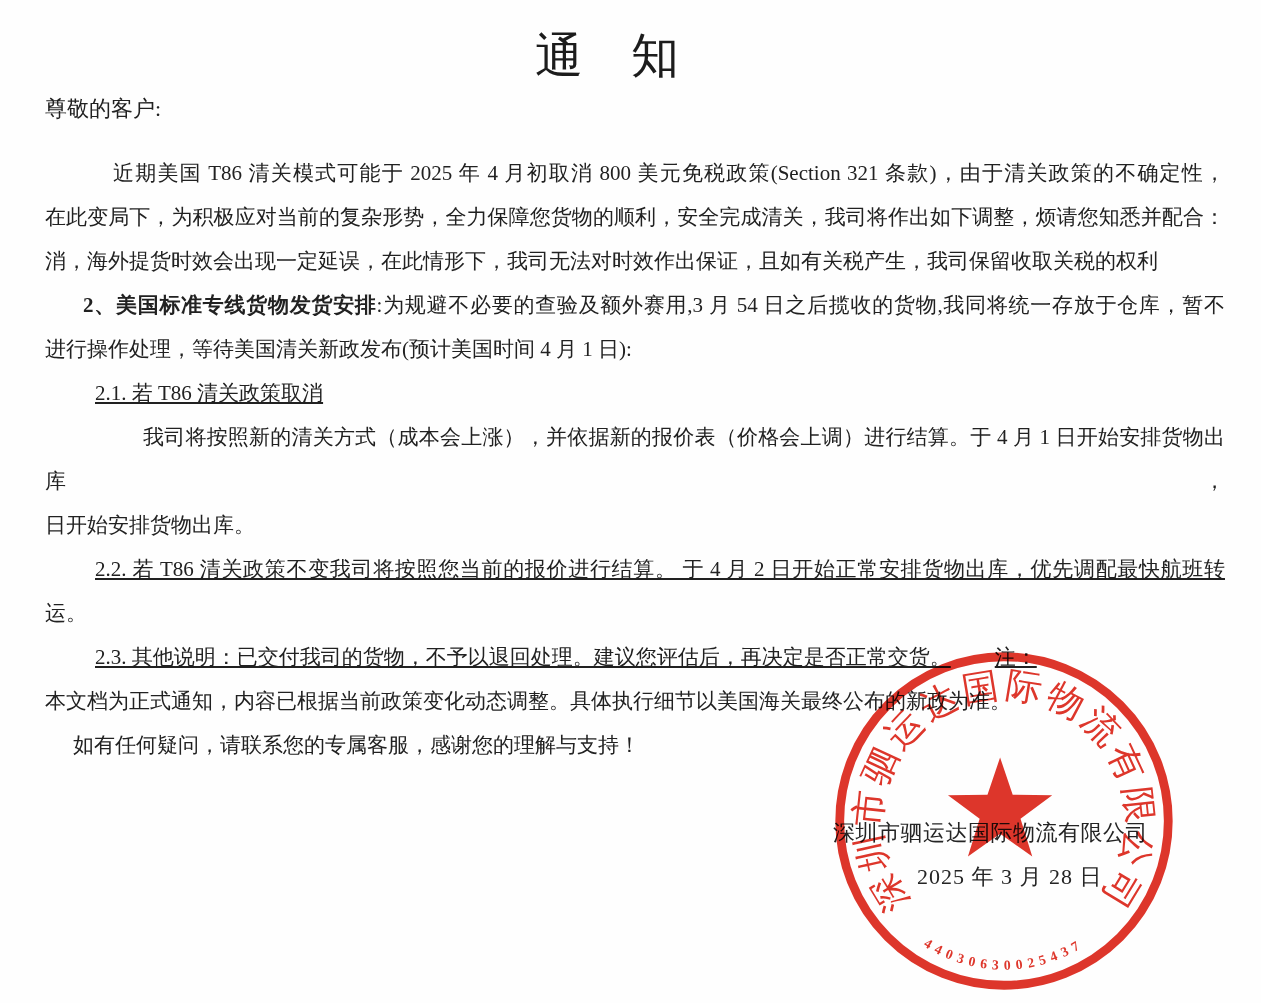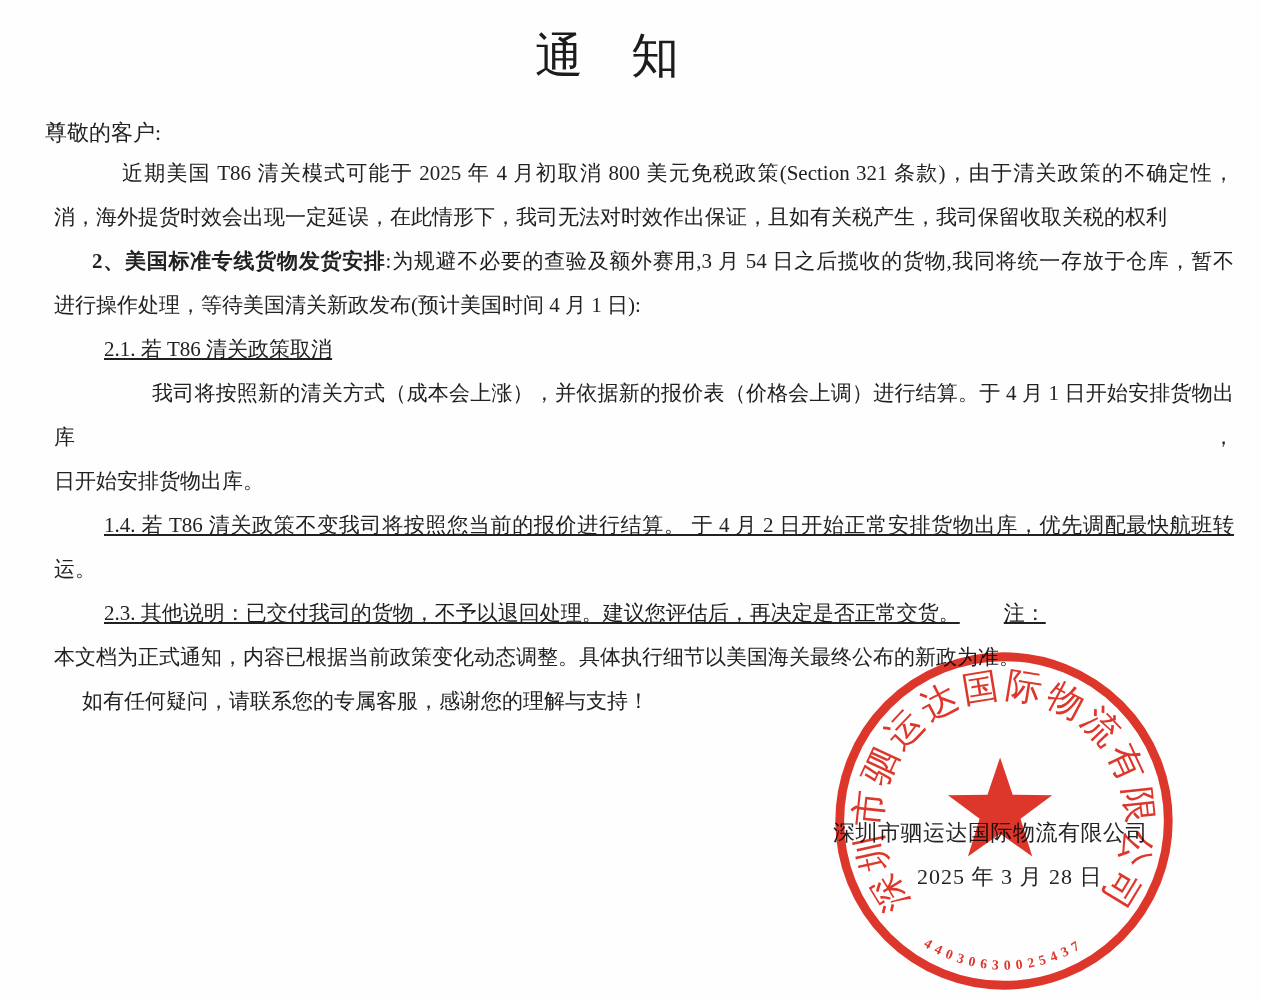--- a/index.html
+++ b/index.html
@@ -11,28 +11,27 @@
     color:#212121;
     overflow:hidden;
   }
   .title {
     position:absolute; top:24px; left:0; width:1214px;
     text-align:center;
     font-size:48px; font-weight:400;
     color:#1c1c1c;
   }
   .salutation {
-    position:absolute; left:45px; top:118px;
+    position:absolute; left:45px; top:94px;
     font-size:22px;
   }
   .body-block {
     position:absolute; left:45px; top:151px; width:1180px;
     font-size:21px; line-height:44px;
     text-justify:inter-character;
-    margin-left:9px;
   }
   .line { min-height:44px; }
   .line.fill { text-align:justify; text-align-last:justify; }
   .ind-68 { text-indent:68px; }
   .ind-50 { text-indent:50px;text-decoration:underline; }
   .ind-38 { text-indent:38px; }
   .ind-98 { text-indent:98px; }
   .ind-28 { text-indent:28px; }
   .bold { font-weight:bold; }
   .note-gap { display:inline-block; width:44px; }
@@ -58,31 +57,32 @@
 <body>
 
 <div class="page">
 
   <div class="title">通　知</div>
 
   <div class="salutation">尊敬的客户:</div>
 
   <div class="body-block">
     <div class="line fill ind-68">近期美国 T86 清关模式可能于 2025 年 4 月初取消 800 美元免税政策(Section 321 条款)，由于清关政策的不确定性，</div>
+    <div class="line fill">在此变局下，为积极应对当前的复杂形势，全力保障您货物的顺利，安全完成清关，我司将作出如下调整，烦请您知悉并配合：</div>
 
     <div class="line">消，海外提货时效会出现一定延误，在此情形下，我司无法对时效作出保证，且如有关税产生，我司保留收取关税的权利</div>
 
     <div class="line fill ind-38"><span class="bold">2、美国标准专线货物发货安排</span><span>:为规避不必要的查验及额外赛用,3 月 54 日之后揽收的货物,我同将统一存放于仓库，暂不</span></div>
     <div class="line">进行操作处理，等待美国清关新政发布(预计美国时间 4 月 1 日):</div>
 
     <div class="line ind-50">2.1. 若 T86 清关政策取消</div>
     <div class="line fill ind-98">我司将按照新的清关方式（成本会上涨），并依据新的报价表（价格会上调）进行结算。于 4 月 1 日开始安排货物出库，</div>
     <div class="line">日开始安排货物出库。</div>
 
-    <div class="line fill ind-50">1.4. 若 T86 清关政策不变我司将按照您当前的报价进行结算。 于 4 月 2 日开始正常安排货物出库，优先调配最快航班转</div>
+    <div class="line fill ind-50">2.2. 若 T86 清关政策不变我司将按照您当前的报价进行结算。 于 4 月 2 日开始正常安排货物出库，优先调配最快航班转</div>
     <div class="line">运。</div>
 
     <div class="line ind-50"><span>2.3. 其他说明：已交付我司的货物，不予以退回处理。建议您评估后，再决定是否正常交货。</span><span class="note-gap"></span><span>注：</span></div>
     <div class="line">本文档为正式通知，内容已根据当前政策变化动态调整。具体执行细节以美国海关最终公布的新政为准。</div>
 
     <div class="line ind-28">如有任何疑问，请联系您的专属客服，感谢您的理解与支持！</div>
   </div>
 
   <div class="sig-company">深圳市驷运达国际物流有限公司</div>
   <div class="sig-date">2025 年 3 月 28 日</div>

